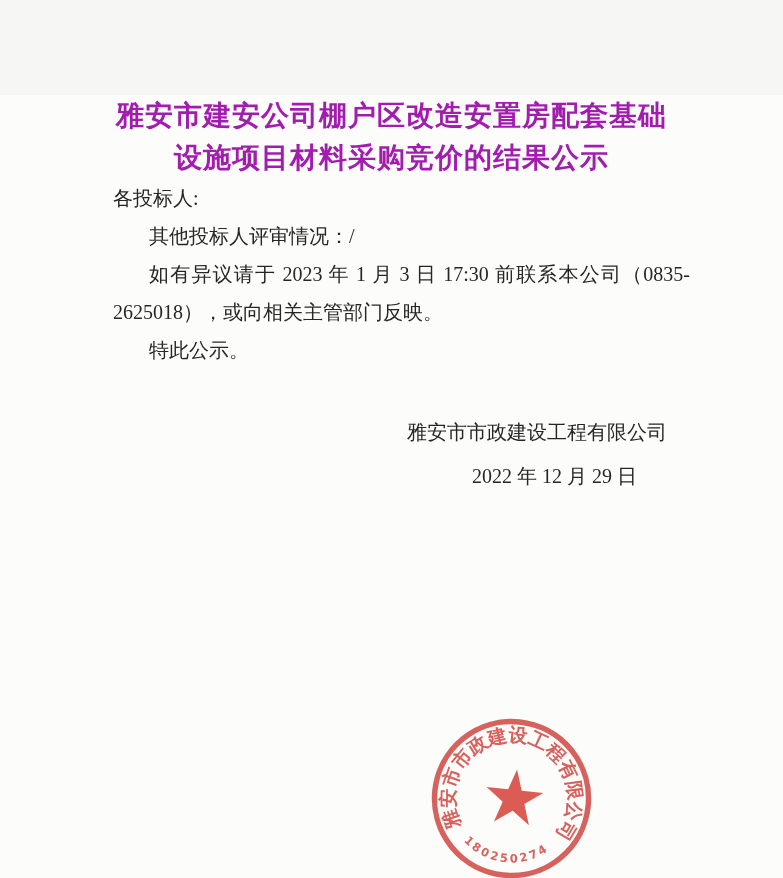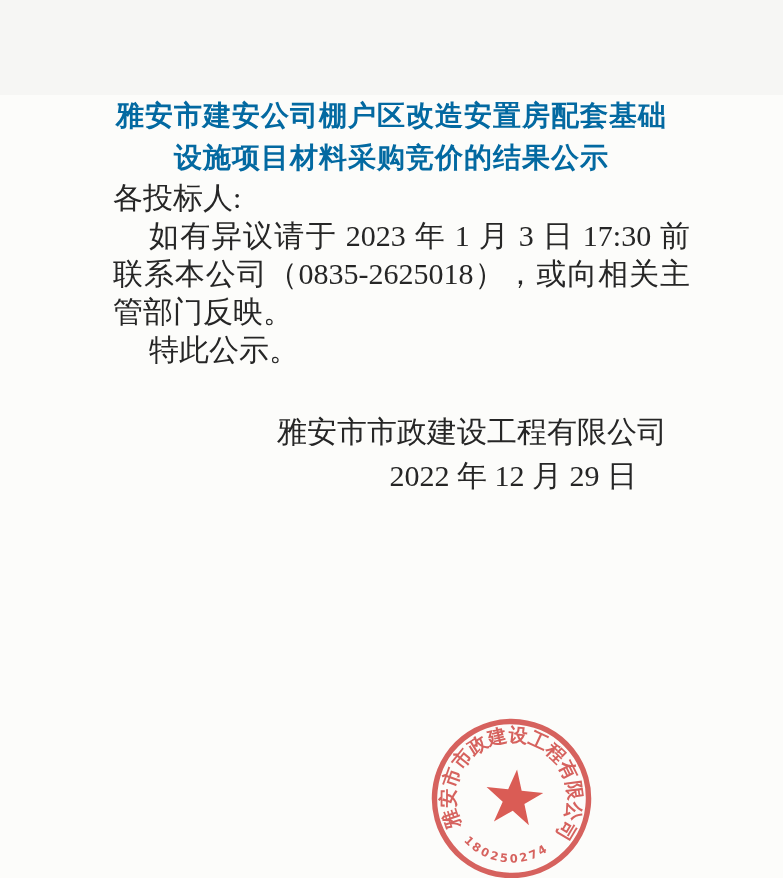--- a/index.html
+++ b/index.html
@@ -10,25 +10,25 @@
   }
   .page{
     position:relative;width:783px;height:878px;
     background:#fcfcfa;
     color:#262626;
   }
   .title{
     margin:95px auto 0 auto;width:552px;
     text-align:center;
     font-size:28px;line-height:42px;font-weight:bold;
-    color:#0369a1;letter-spacing:1px;
+    color:#a21caf;letter-spacing:1px;
   }
   .content{
     margin:0 93px 0 113px;
-    font-size:30px;line-height:38px;
+    font-size:20px;line-height:38px;
     text-align:justify;
   }
   .content p{margin:0;padding:0;}
   .indent{text-indent:36px;}
   .u{
     text-decoration:underline;
     text-underline-offset:5px;
     text-decoration-thickness:1.5px;
   }
   .signature{margin-top:44px;text-align:right;}
@@ -56,20 +56,21 @@
 </style>
 </head>
 <body>
 
 <div class="page">
 
   <h1 class="title">雅安市建安公司棚户区改造安置房配套基础设施项目材料采购竞价的结果公示</h1>
 
   <div class="content">
     <p>各投标人:</p>
+    <p class="indent">其他投标人评审情况：/</p>
     <p class="indent">如有异议请于 2023 年 1 月 3 日 17:30 前联系本公司（0835-2625018），或向相关主管部门反映。</p>
     <p class="indent">特此公示。</p>
 
     <div class="signature">
       <div class="company">雅安市市政建设工程有限公司</div>
       <div class="date">2022 年 12 月 29 日</div>
     </div>
   </div>
 
   <svg class="seal" viewBox="0 0 175 175" width="175" height="175" xmlns="http://www.w3.org/2000/svg">

